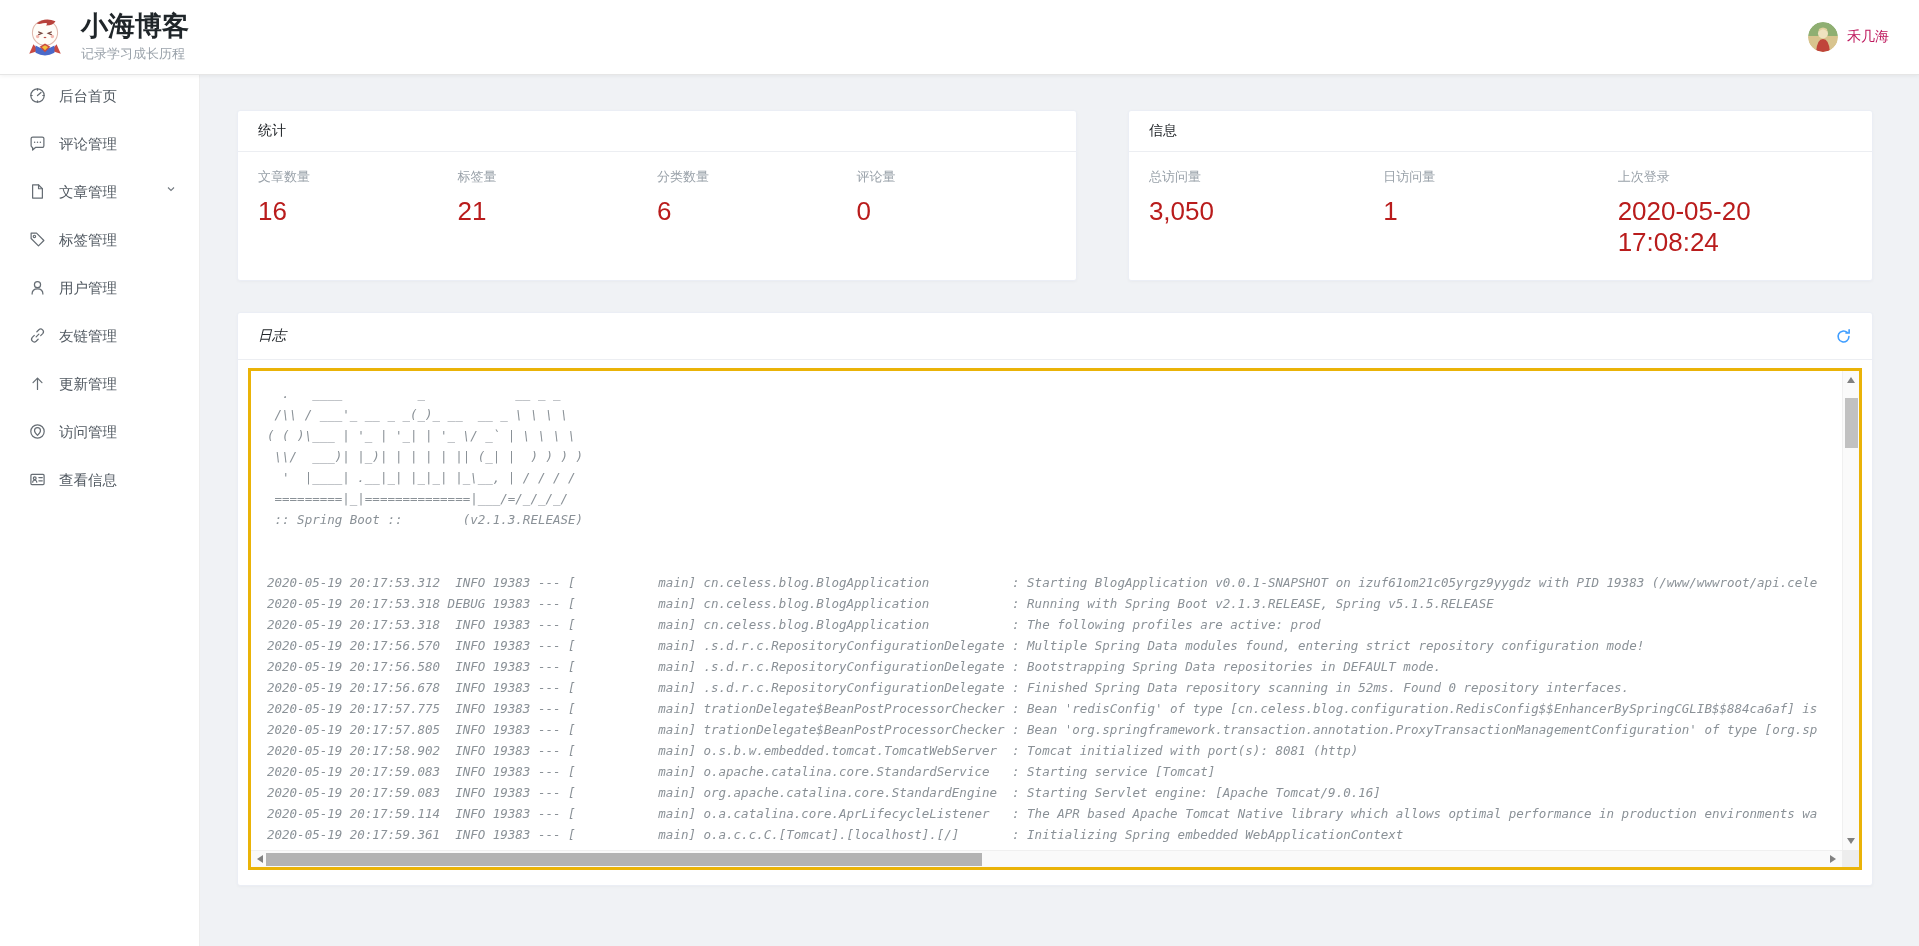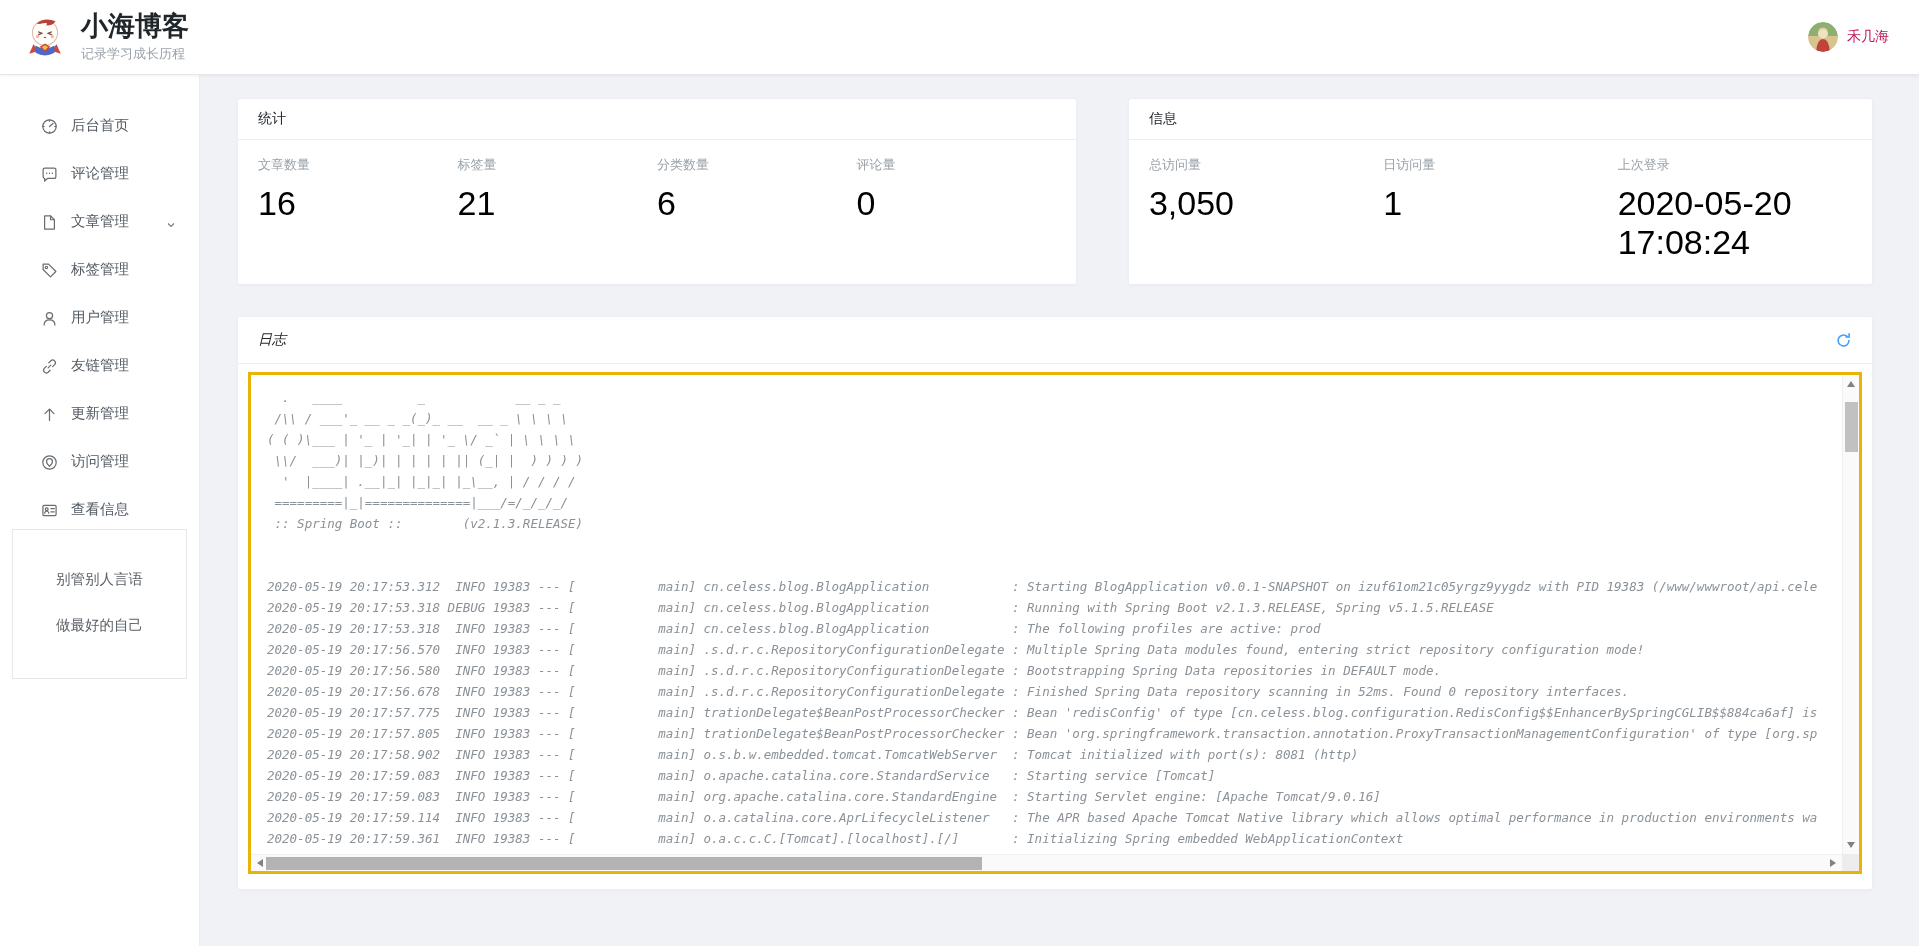--- a/index.html
+++ b/index.html
@@ -21,25 +21,25 @@
   .brand { display:flex; align-items:center; gap:15px; }
   .logo { width:42px; height:42px; display:flex; cursor:pointer; }
   .brand-title { font-size:27px; font-weight:bold; color:#1f2529; line-height:1.15; }
   .brand-subtitle { font-size:13px; color:#9aa2aa; margin-top:3px; }
   .user { display:flex; align-items:center; gap:9px; cursor:pointer; }
   .avatar { width:30px; height:30px; border-radius:50%; overflow:hidden; display:flex; }
   .username { font-size:14px; color:#be185d; }
   
   .app { display:flex; height:871px; }
   .sidebar { width:200px; flex-shrink:0; background:#fff; border-right:1px solid #ededed; padding-top:12px; }
-  .main { flex:1; padding:23px 46px 18px 37px; overflow:hidden; }
+  .main { flex:1; padding:23px 46px 18px 37px; overflow:hidden;margin-top:12px; }
   
   .menu-item {
-    height:48px; display:flex; align-items:flex-end;
-    padding:0 22px 0 29px; font-size:14.5px; color:#525a62; cursor:pointer;margin-left:12px;
+    height:48px; display:flex; align-items:flex-start;
+    padding:0 22px 0 29px; font-size:14.5px; color:#525a62; cursor:pointer;
   }
   .mi-icon { width:17px; height:17px; margin-right:13px; display:flex; align-items:center; }
   .mi-icon svg { stroke:#666d74; fill:none; stroke-width:1.15; stroke-linecap:round; stroke-linejoin:round; width:17px; height:17px; }
   .mi-icon svg .f { fill:#666d74; stroke:none; }
   .chevron { margin-left:auto; display:flex; }
   .chevron svg { stroke:#737a80; fill:none; stroke-width:1.5; width:12px; height:12px; }
   .motto { margin:10px 12px 0; border:1px solid #e8e8e8; text-align:center; padding:26px 0 30px; background:#fff; }
   .motto p { margin:0; font-size:14.5px; color:#5b6167; line-height:46px; }
   
   .cards-row { display:flex; gap:51px; }
@@ -47,21 +47,21 @@
   .card-stats { flex:840 840 0; }
   .card-info  { flex:745 745 0; }
   .card-header {
     padding:11px 20px; border-bottom:1px solid #eceef2;
     font-size:14px; color:#22262a;
     display:flex; align-items:center; justify-content:space-between;
   }
   .card-body-stats { display:flex; padding:16px 20px 22px; }
   .stat-col { flex:1; }
   .stat-label { font-size:13px; color:#99a1a9; margin-bottom:10px; }
-  .stat-value { font-size:34px; color:#000000; }
+  .stat-value { font-size:26px; color:#b91c1c; }
   
   .card-log { margin-top:31px;font-style:italic; }
   .log-header { padding:14px 20px; }
   .refresh-btn { display:flex; cursor:pointer; }
   .refresh-btn svg { stroke:#409eff; fill:none; stroke-width:1.5; stroke-linecap:round; width:17px; height:17px; }
   .log-body { padding:8px 10px 15px 10px; }
   .log-box { position:relative; border:3px solid #eab308; height:502px; overflow:hidden; background:#fff; }
   pre.log {
     margin:0; padding:12px 16px 0 16px;
     font-family:"DejaVu Sans Mono","Liberation Mono",monospace;
@@ -218,24 +218,20 @@
               <rect x="1.8" y="3.2" width="12.4" height="9.6" rx="1"></rect>
               <circle cx="5.4" cy="6.9" r="1.3"></circle>
               <path d="M3.5 10.6 c0-1.2 0.9-1.9 1.9-1.9 s1.9 0.7 1.9 1.9"></path>
               <path d="M9.3 6.2 h3.2"></path>
               <path d="M9.3 9.2 h3.2"></path>
             </svg>
           </span>
           <span class="mi-label">查看信息</span>
         </div>
       </nav>
-    <div class="motto">
-      <p>别管别人言语</p>
-      <p>做最好的自己</p>
-    </div>
   </aside>
 
   <div class="main">
     <div class="cards-row">
       <section class="card card-stats">
         <div class="card-header">
           <span>统计</span>
         </div>
         <div class="card-body-stats" id="stats-body">
             <div class="stat-col">

